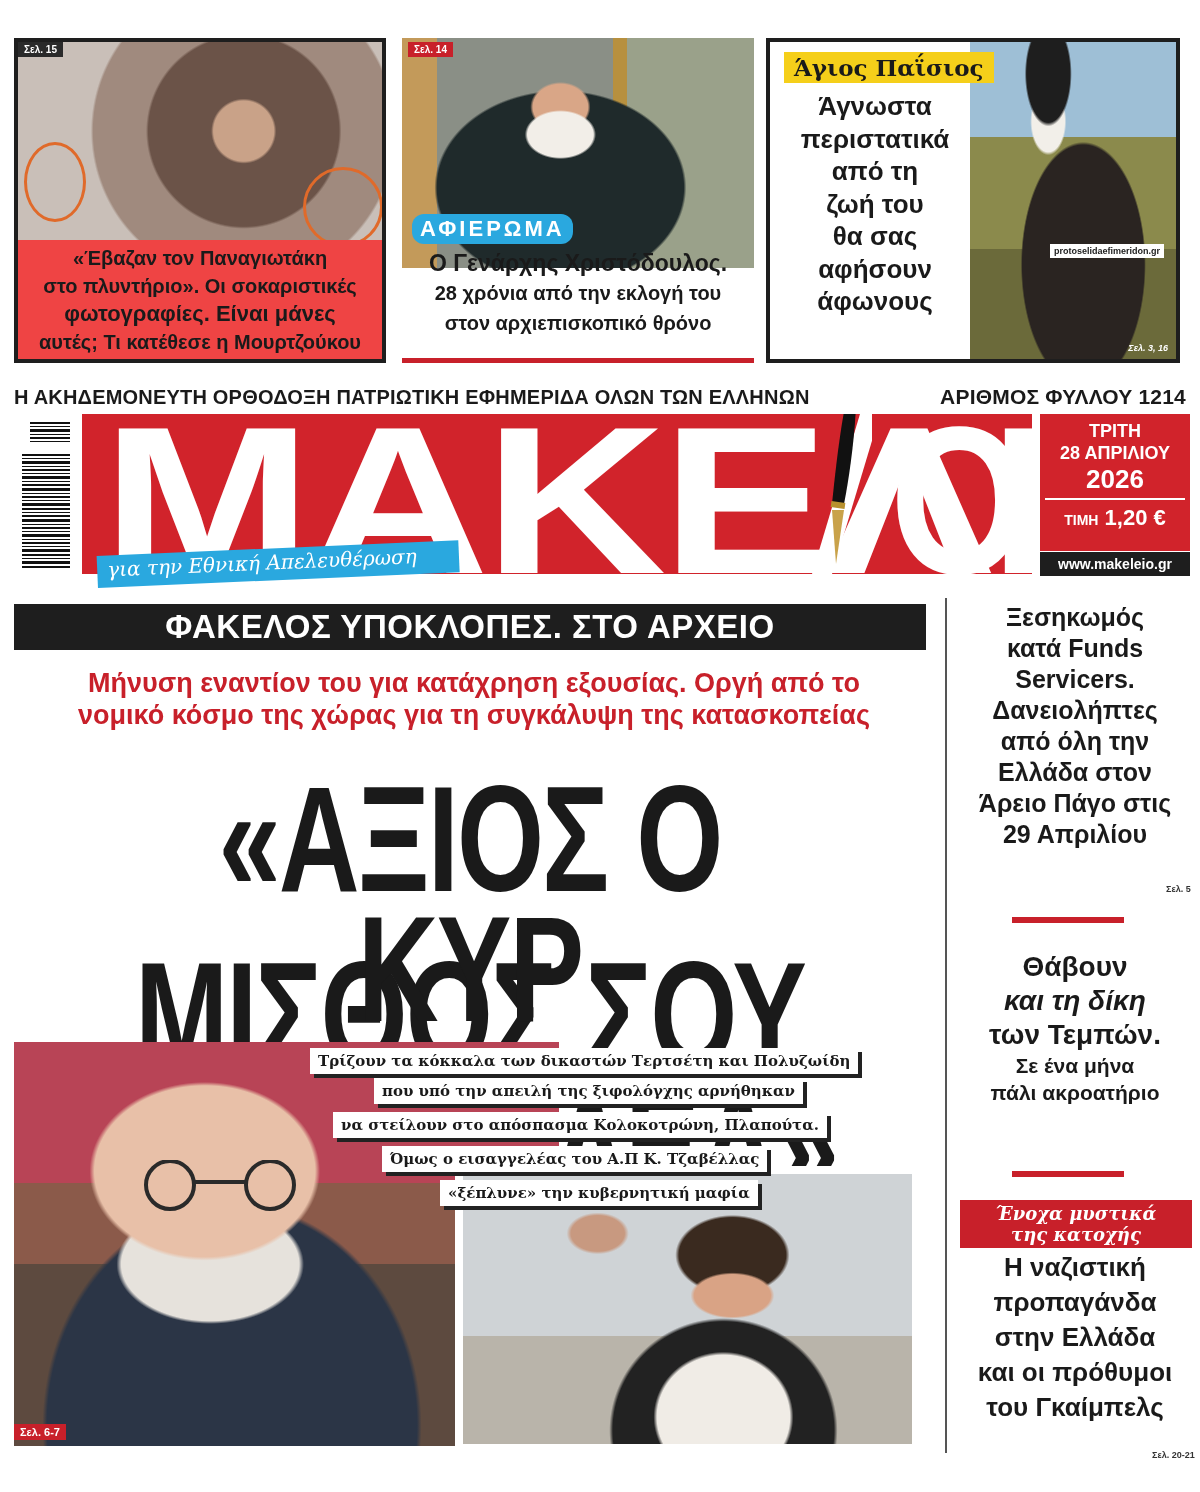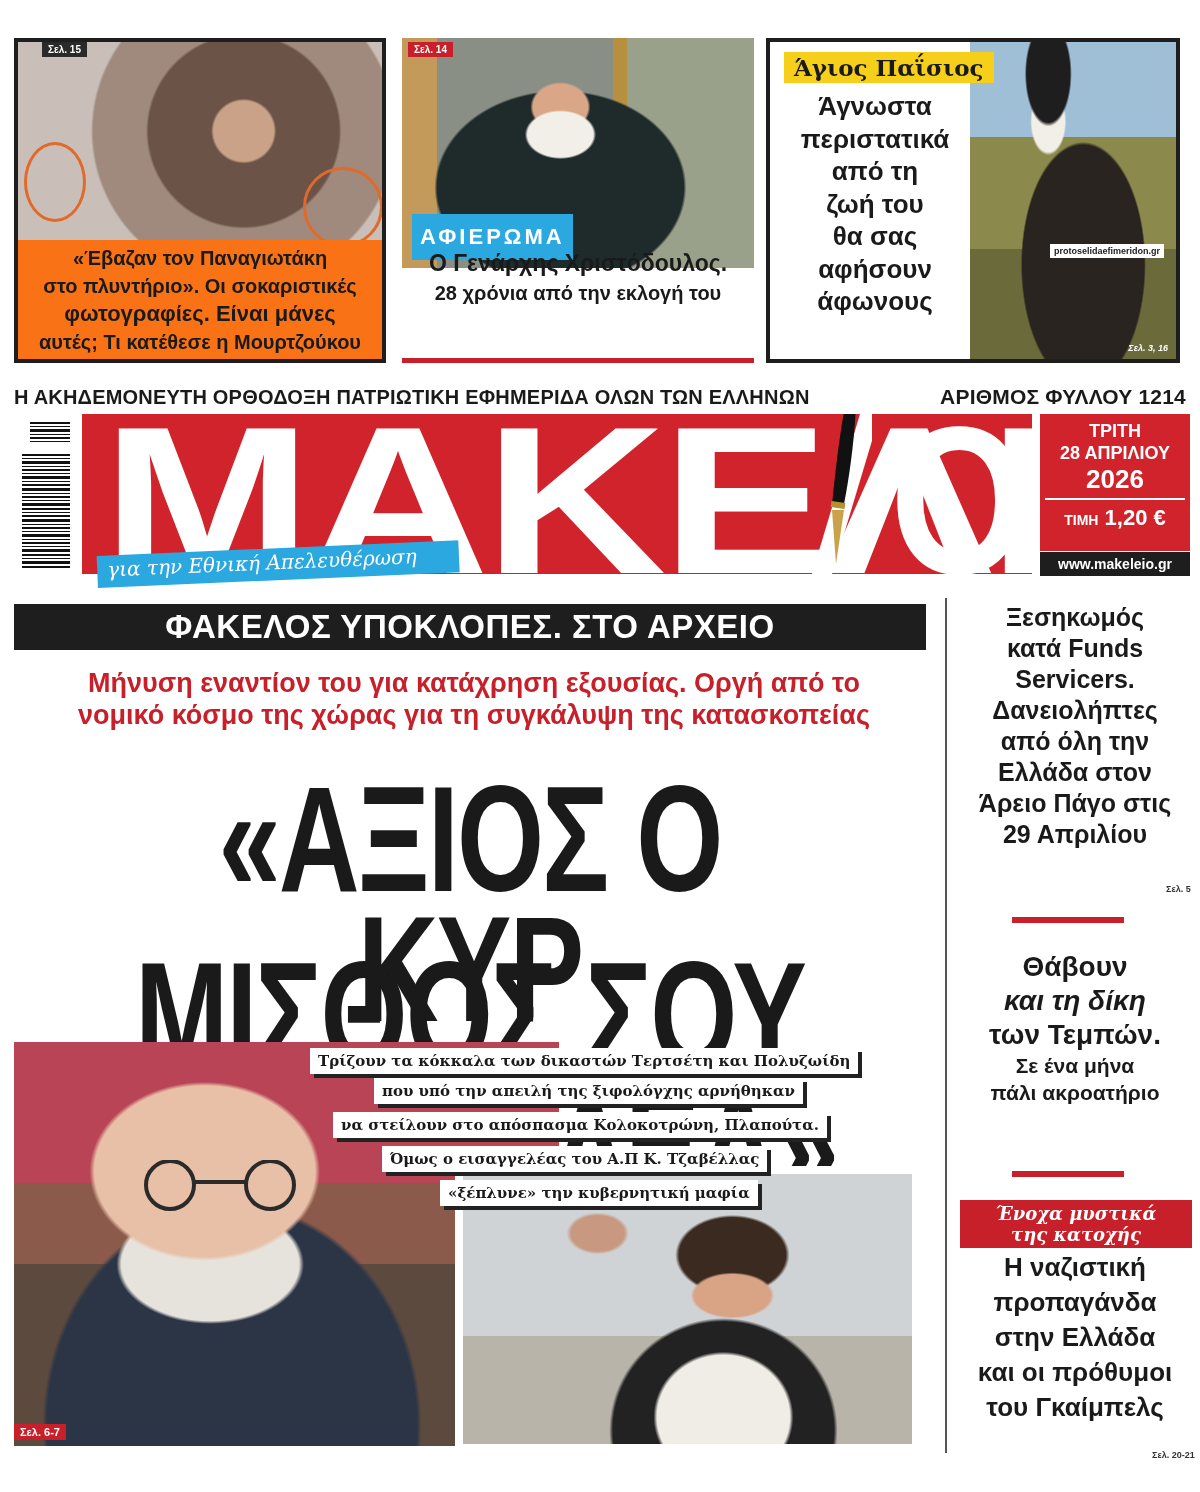--- a/index.html
+++ b/index.html
@@ -8,21 +8,21 @@
 
   .abs { position: absolute; }
 
   
   .teaser { position: absolute; top: 38px; height: 325px; border: 4px solid #1e1e1e; overflow: hidden; background: #ffffff; }
   .teaser-noborder { border: none; }
   .page-tag { position: absolute; background: #c8202a; color: #fff; font-weight: bold; font-size: 10px; padding: 2px 6px; z-index: 3; font-family: "Liberation Sans", sans-serif; }
   .page-tag.dark { background: #2a2a2a; }
 
   .photo { position: absolute; overflow: hidden; }
-  .caption-box { position: absolute; background: #f97316; text-align: center; font-weight: bold; color: #1a1a1a; }
+  .caption-box { position: absolute; background: #ef4444; text-align: center; font-weight: bold; color: #1a1a1a; }
 
   
   .slogan-row { position: absolute; top: 382px; left: 14px; right: 14px; height: 30px; display: flex; justify-content: space-between; align-items: center; font-weight: bold; font-size: 20px; letter-spacing: 0.2px; }
   .logo-box { position: absolute; top: 414px; left: 82px; width: 950px; height: 160px; background: #d1232b; overflow: hidden; }
   .logo-letters { position: absolute; left: 20px; top: -18px; font-weight: bold; font-size: 210px; color: #ffffff; letter-spacing: -4px; font-family: "Liberation Sans", sans-serif; transform: scaleX(1.2); transform-origin: left top; line-height: 1; }
   .logo-o { position: absolute; left: 808px; top: -18px; font-weight: bold; font-size: 210px; color: #fff; line-height: 1; transform: scaleX(0.85); transform-origin: left top; font-family: "Liberation Sans", sans-serif; }
   .subtitle-ribbon { position: absolute; top: 556px; left: 98px; width: 362px; height: 32px; background: #2aa8df; color: #fff; font-family: "DejaVu Serif", serif; font-style: italic; font-size: 20px; padding: 2px 10px; transform: rotate(-2.5deg); transform-origin: left bottom; z-index: 4; white-space: nowrap; }
 
   .date-box { position: absolute; top: 414px; left: 1040px; width: 150px; height: 137px; background: #d1232b; color: #fff; text-align: center; font-weight: bold; }
   .date-line { font-size: 18px; line-height: 22px; }
@@ -55,40 +55,41 @@
 
   .watermark { position: absolute; left: 1050px; top: 244px; background: #fff; font-size: 9px; font-weight: bold; padding: 2px 4px; color: #222; z-index: 5; }
 </style>
 </head>
 <body>
 
 <div class="teaser" style="left:14px; width:372px;">
   <div class="photo" style="left:0; top:0; width:364px; height:198px; background: radial-gradient(circle at 62% 45%, #c9a288 0 12%, #6b5348 13% 38%, #a08a7e 39% 60%, #c9bfb8 61%);"></div>
   <div class="photo" style="left:6px; top:100px; width:62px; height:80px; border:3px solid #e06a2a; border-radius:50%;"></div>
   <div class="photo" style="left:285px; top:125px; width:80px; height:80px; border:3px solid #e06a2a; border-radius:50%;"></div>
-  <span class="page-tag dark" style="left:0; top:0;margin-left:24px;">Σελ. 15</span>
+  <span class="page-tag dark" style="left:0; top:0;">Σελ. 15</span>
   <div class="caption-box" style="left:0; top:198px; width:364px; height:120px; padding-top:4px; font-size:20px; line-height:28px;">
     <div>«Έβαζαν τον Παναγιωτάκη</div>
     <div>στο πλυντήριο». Οι σοκαριστικές</div>
     <div style="font-size:22px;">φωτογραφίες. Είναι μάνες</div>
     <div>αυτές; Τι κατέθεσε η Μουρτζούκου</div>
   </div>
 </div>
 
 <div class="teaser teaser-noborder" style="left:402px; width:352px; top:38px; height:325px;">
   <div class="photo" style="left:0; top:0; width:352px; height:230px; background:
     radial-gradient(ellipse at 45% 42%, #f2eee8 0 12%, transparent 13%),
     radial-gradient(ellipse at 45% 30%, #d9a687 0 10%, transparent 11%),
     radial-gradient(ellipse at 45% 65%, #1f2a2b 0 45%, transparent 46%),
     linear-gradient(90deg, #c39a5a 0 10%, #8a8f86 10% 60%, #b7903f 60% 64%, #9aa18a 64%);"></div>
   <span class="page-tag" style="left:6px; top:4px;">Σελ. 14</span>
-  <span class="abs" style="left:10px; top:176px; background:#2aa8df; color:#fff; font-weight:bold; font-size:22px; padding:10px 8px; letter-spacing:3px;">ΑΦΙΕΡΩΜΑ</span>
+  <span class="abs" style="left:10px; top:176px; background:#2aa8df; color:#fff; font-weight:bold; font-size:22px; padding:2px 8px; letter-spacing:3px;border-radius:12px;">ΑΦΙΕΡΩΜΑ</span>
   <div class="caption-box" style="left:0; top:210px; width:352px; height:100px; font-size:20px; line-height:30px; background:transparent;">
     <div style="font-size:23px;">Ο Γενάρχης Χριστόδουλος.</div>
     <div>28 χρόνια από την εκλογή του</div>
+    <div>στον αρχιεπισκοπικό θρόνο</div>
   </div>
   <div class="abs" style="left:0; top:320px; width:352px; height:5px; background:#c8202a;"></div>
 </div>
 
 <div class="teaser" style="left:766px; width:414px;">
   <div class="photo" style="left:200px; top:0; width:206px; height:318px; background:
     radial-gradient(ellipse at 38% 10%, #1e1e1e 0 12%, transparent 13%),
     radial-gradient(ellipse at 38% 25%, #f2efe9 0 9%, transparent 10%),
     radial-gradient(ellipse at 55% 70%, #2a2421 0 38%, transparent 39%),
     linear-gradient(180deg, #9ebfd6 0 30%, #8b8a4c 30% 65%, #6b6a3a 65%);"></div>

